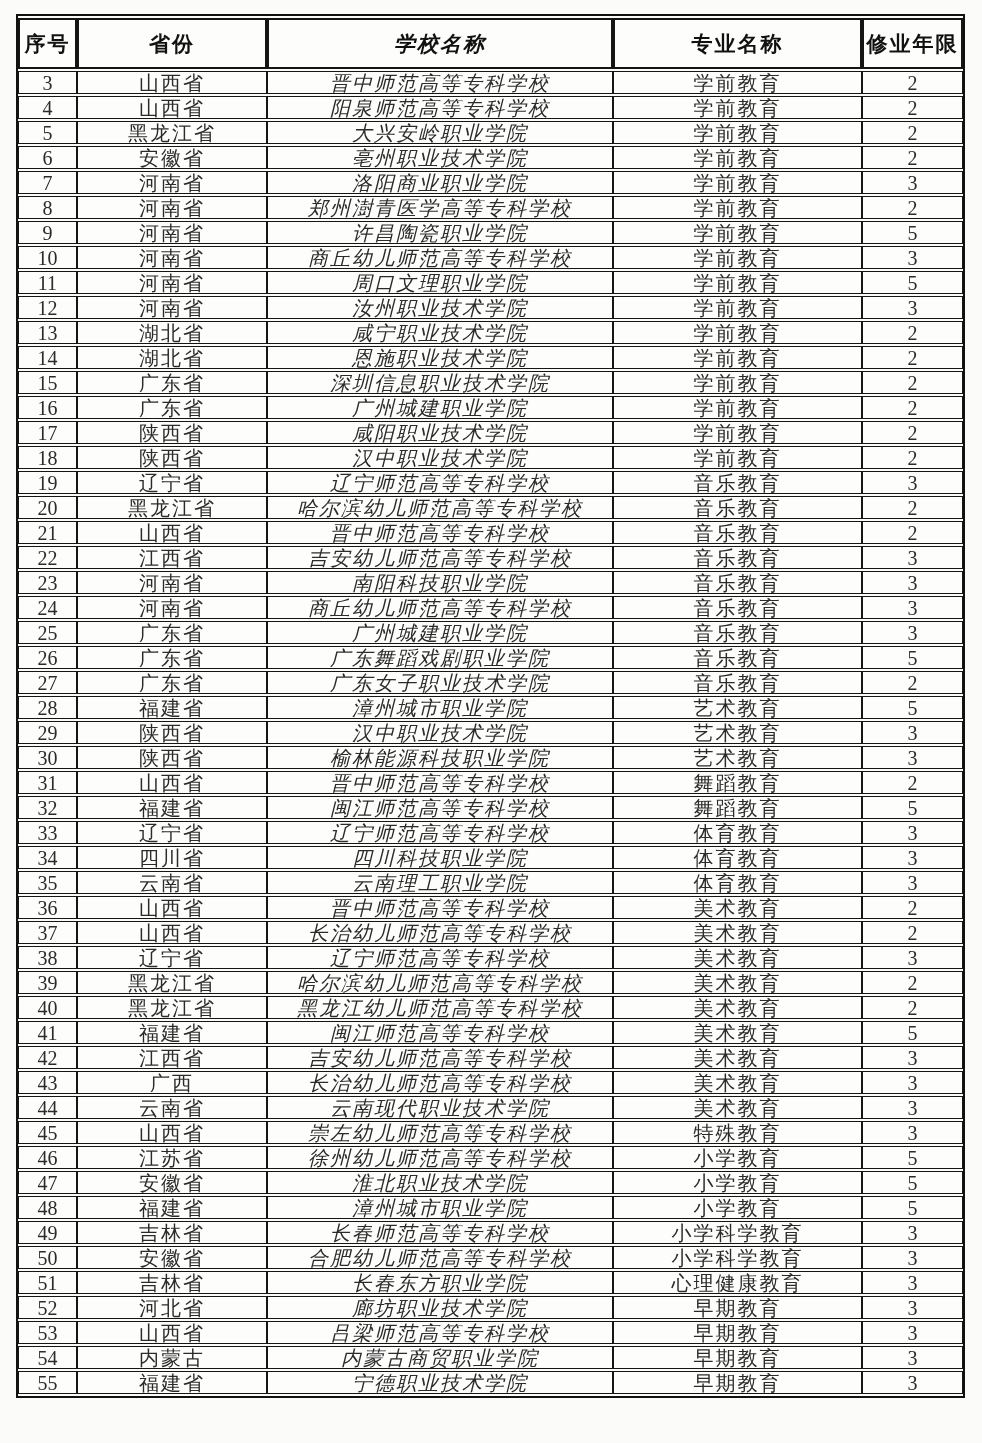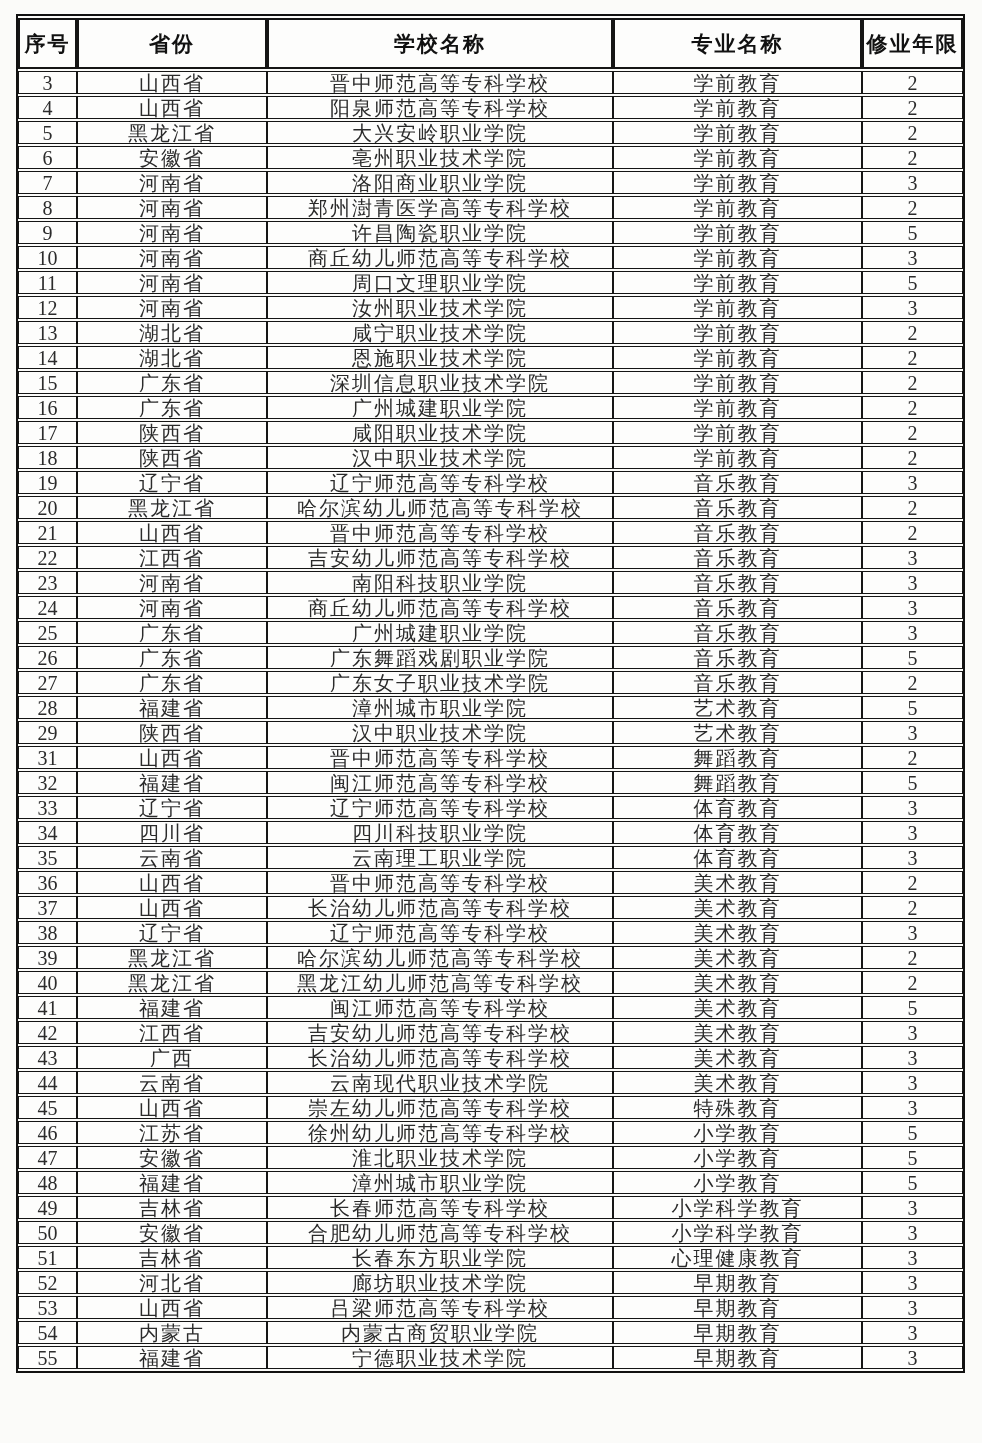--- a/index.html
+++ b/index.html
@@ -43,21 +43,21 @@
   td{
     height:23px;
     font-size:20px;
     line-height:20px;
     letter-spacing:2px;
     color:#2b2b2b;
   }
   td.c0,td.c4{letter-spacing:0;font-size:20px;}
   .c0{width:59px;}
   .c1{width:190px;}
-  .c2{width:346px;}
+  .c2{width:346px;font-style:italic;}
   .c3{width:249px;}
   .c4{width:101px;margin-left:28px;}
   .page-footer{
     position:absolute;
     left:0;top:1480px;
     width:982px;
     text-align:center;
     font-size:18px;
     letter-spacing:4px;
     color:#2b2b2b;
@@ -261,20 +261,27 @@
           <td class="c4">5</td>
         </tr>
         <tr>
           <td class="c0">29</td>
           <td class="c1">陕西省</td>
           <td class="c2">汉中职业技术学院</td>
           <td class="c3">艺术教育</td>
           <td class="c4">3</td>
         </tr>
         <tr>
+          <td class="c0">30</td>
+          <td class="c1">陕西省</td>
+          <td class="c2">榆林能源科技职业学院</td>
+          <td class="c3">艺术教育</td>
+          <td class="c4">3</td>
+        </tr>
+        <tr>
           <td class="c0">31</td>
           <td class="c1">山西省</td>
           <td class="c2">晋中师范高等专科学校</td>
           <td class="c3">舞蹈教育</td>
           <td class="c4">2</td>
         </tr>
         <tr>
           <td class="c0">32</td>
           <td class="c1">福建省</td>
           <td class="c2">闽江师范高等专科学校</td>

